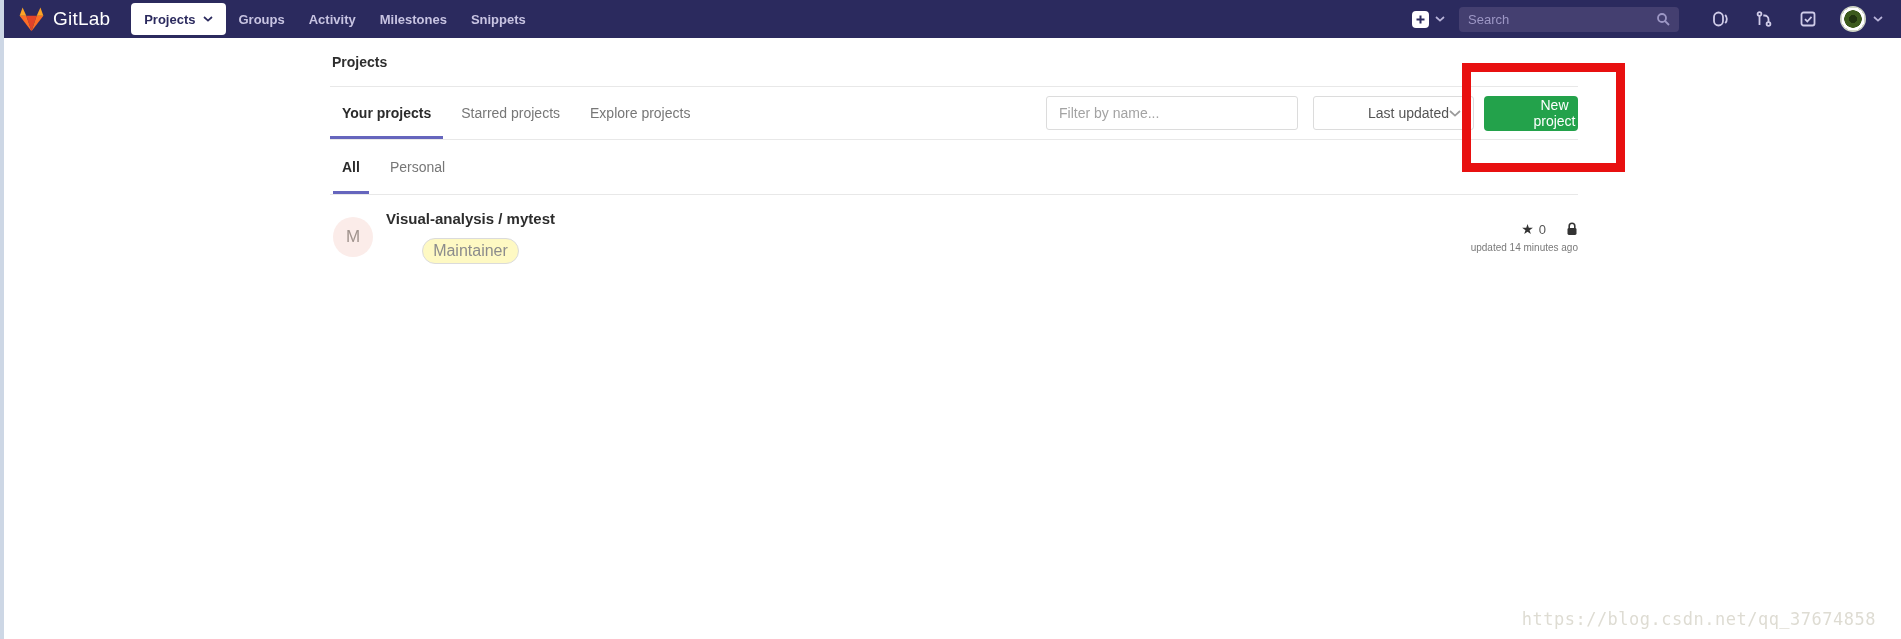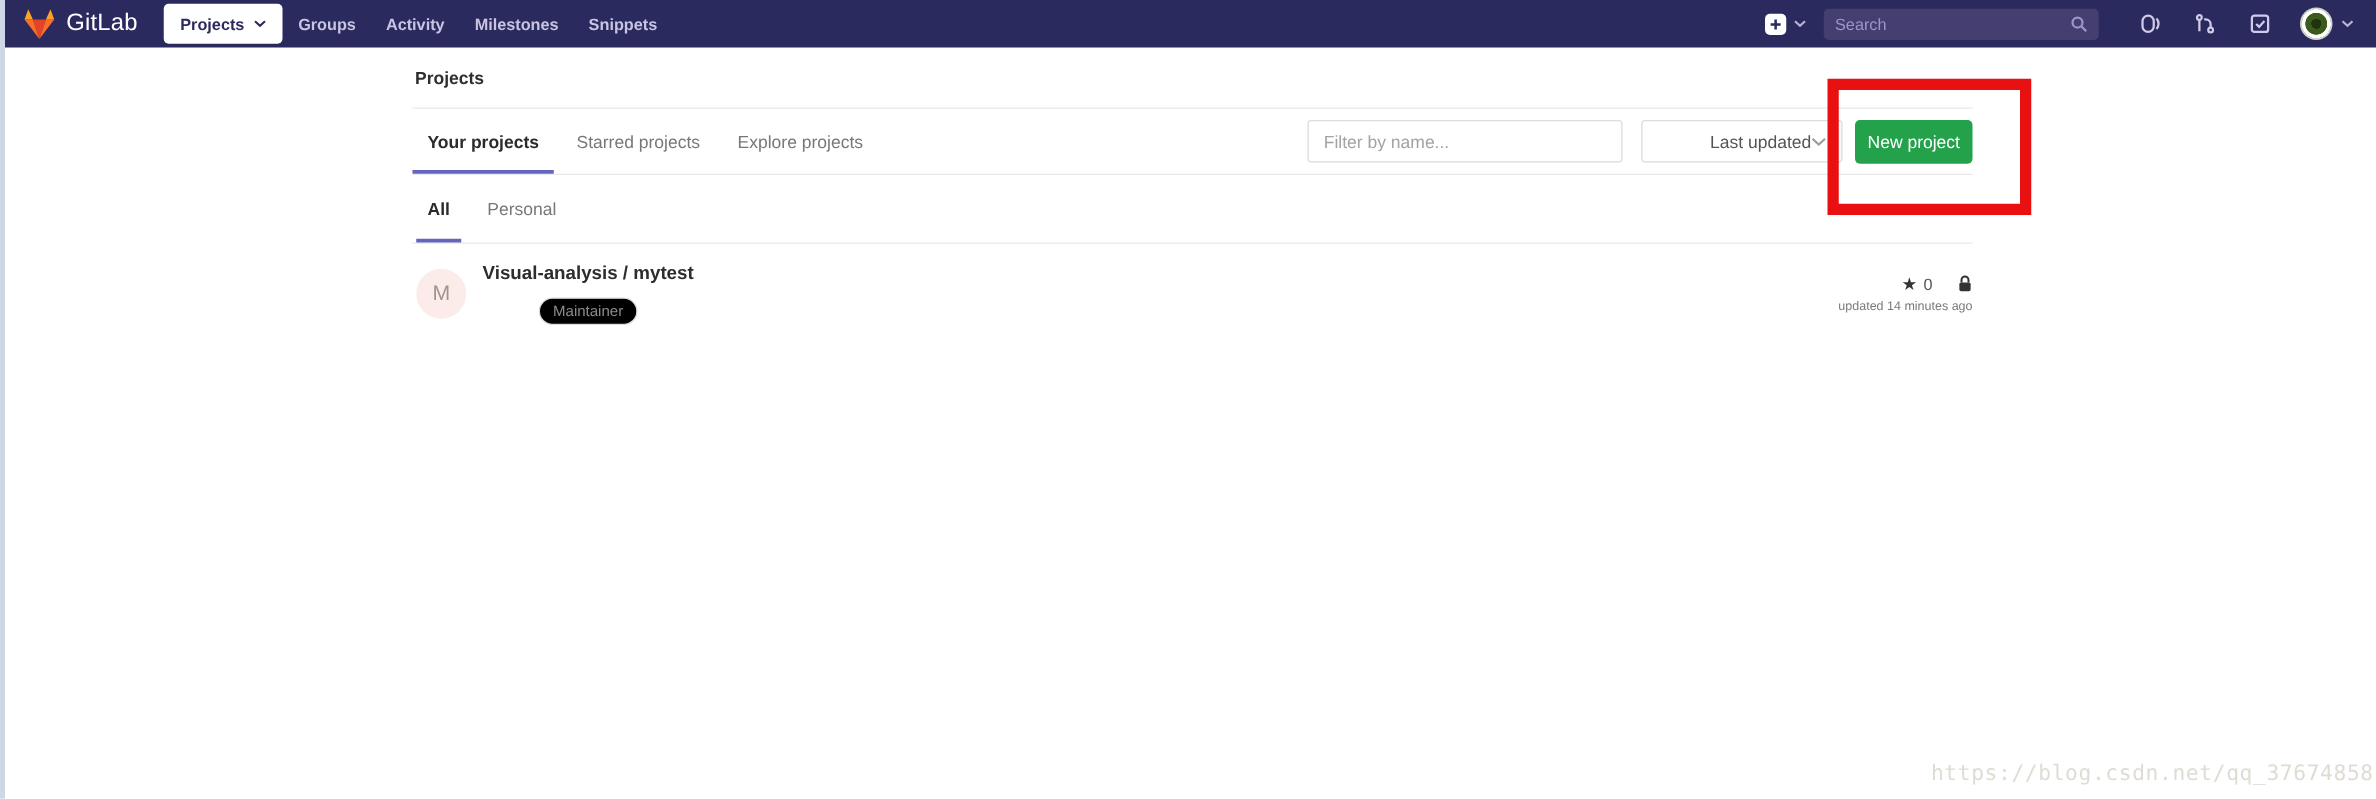--- a/index.html
+++ b/index.html
@@ -88,20 +88,21 @@
   .sort-select {
     width: 161px; height: 34px; border: 1px solid #dcdcdc; border-radius: 3px;
     margin-left: 15px; background: #fff; cursor: pointer;
     display: flex; align-items: center; justify-content: flex-end;
     padding: 0 12px; font-size: 14px; color: #555555;
   }
   .new-project-btn {
     width: 94px; height: 35px; margin-left: 10px; border: none; border-radius: 4px;
     background: #23a24b; color: #ffffff; font-size: 14px; cursor: pointer;
     font-family: "Liberation Sans", sans-serif;
+    padding-left: 47px;
   }
   .scope-row {
     height: 55px; display: flex; align-items: stretch;
     border-bottom: 1px solid #e8e8e8; padding-left: 3px;
   }
   .scope-tab {
     display: flex; align-items: center; padding: 0 9px; margin-right: 12px;
     font-size: 14px; color: #777777; cursor: pointer;
     border-bottom: 3px solid transparent; padding-top: 3px;
   }
@@ -112,39 +113,39 @@
   .project-avatar {
     width: 40px; height: 40px; border-radius: 50%; background: #fbece9;
     color: #a1948e; font-size: 17px;
     display: flex; align-items: center; justify-content: center;
     margin-right: 13px; flex: none; cursor: pointer;
   }
   .project-info { display: flex; align-items: center; gap: 11px; flex-direction: column; }
   .project-name { font-size: 15px; font-weight: 700; color: #2d2d2d; cursor: pointer; }
   .role-badge {
     border: 1px solid #dbdbdb; border-radius: 100px; padding: 3px 10px;
-    font-size: 12px; color: #8c8c8c; background: #000000;
+    font-size: 16px; color: #8c8c8c; background: #fef9c3;
   }
   .project-meta { margin-left: auto; text-align: right; }
   .meta-top {
     display: flex; justify-content: flex-end; align-items: center;
     font-size: 13px; color: #3a3a3a;
   }
   .star-glyph { font-size: 14px; color: #333; line-height: 1; }
   .star-count { margin-left: 5px; color: #555; }
   .lock-wrap { margin-left: 20px; display: flex; align-items: center; }
   .meta-updated { font-size: 10px; color: #7a7a7a; margin-top: 5px; }
 
   
   .annotation-rect {
     position: absolute; left: 1462px; top: 63px; width: 163px; height: 109px;
     border: 9px solid #e81010; z-index: 40; pointer-events: none;
   }
   .watermark {
-    position: absolute; right: 2px; bottom: 10px;
+    position: absolute; right: 25px; bottom: 10px;
     font-family: "DejaVu Sans Mono", monospace;
     font-size: 17px; letter-spacing: .5px; color: #dedcd3; z-index: 5;
   }
 </style>
 </head>
 <body>
 
 <div class="left-strip"></div>
 
 <header class="navbar">

